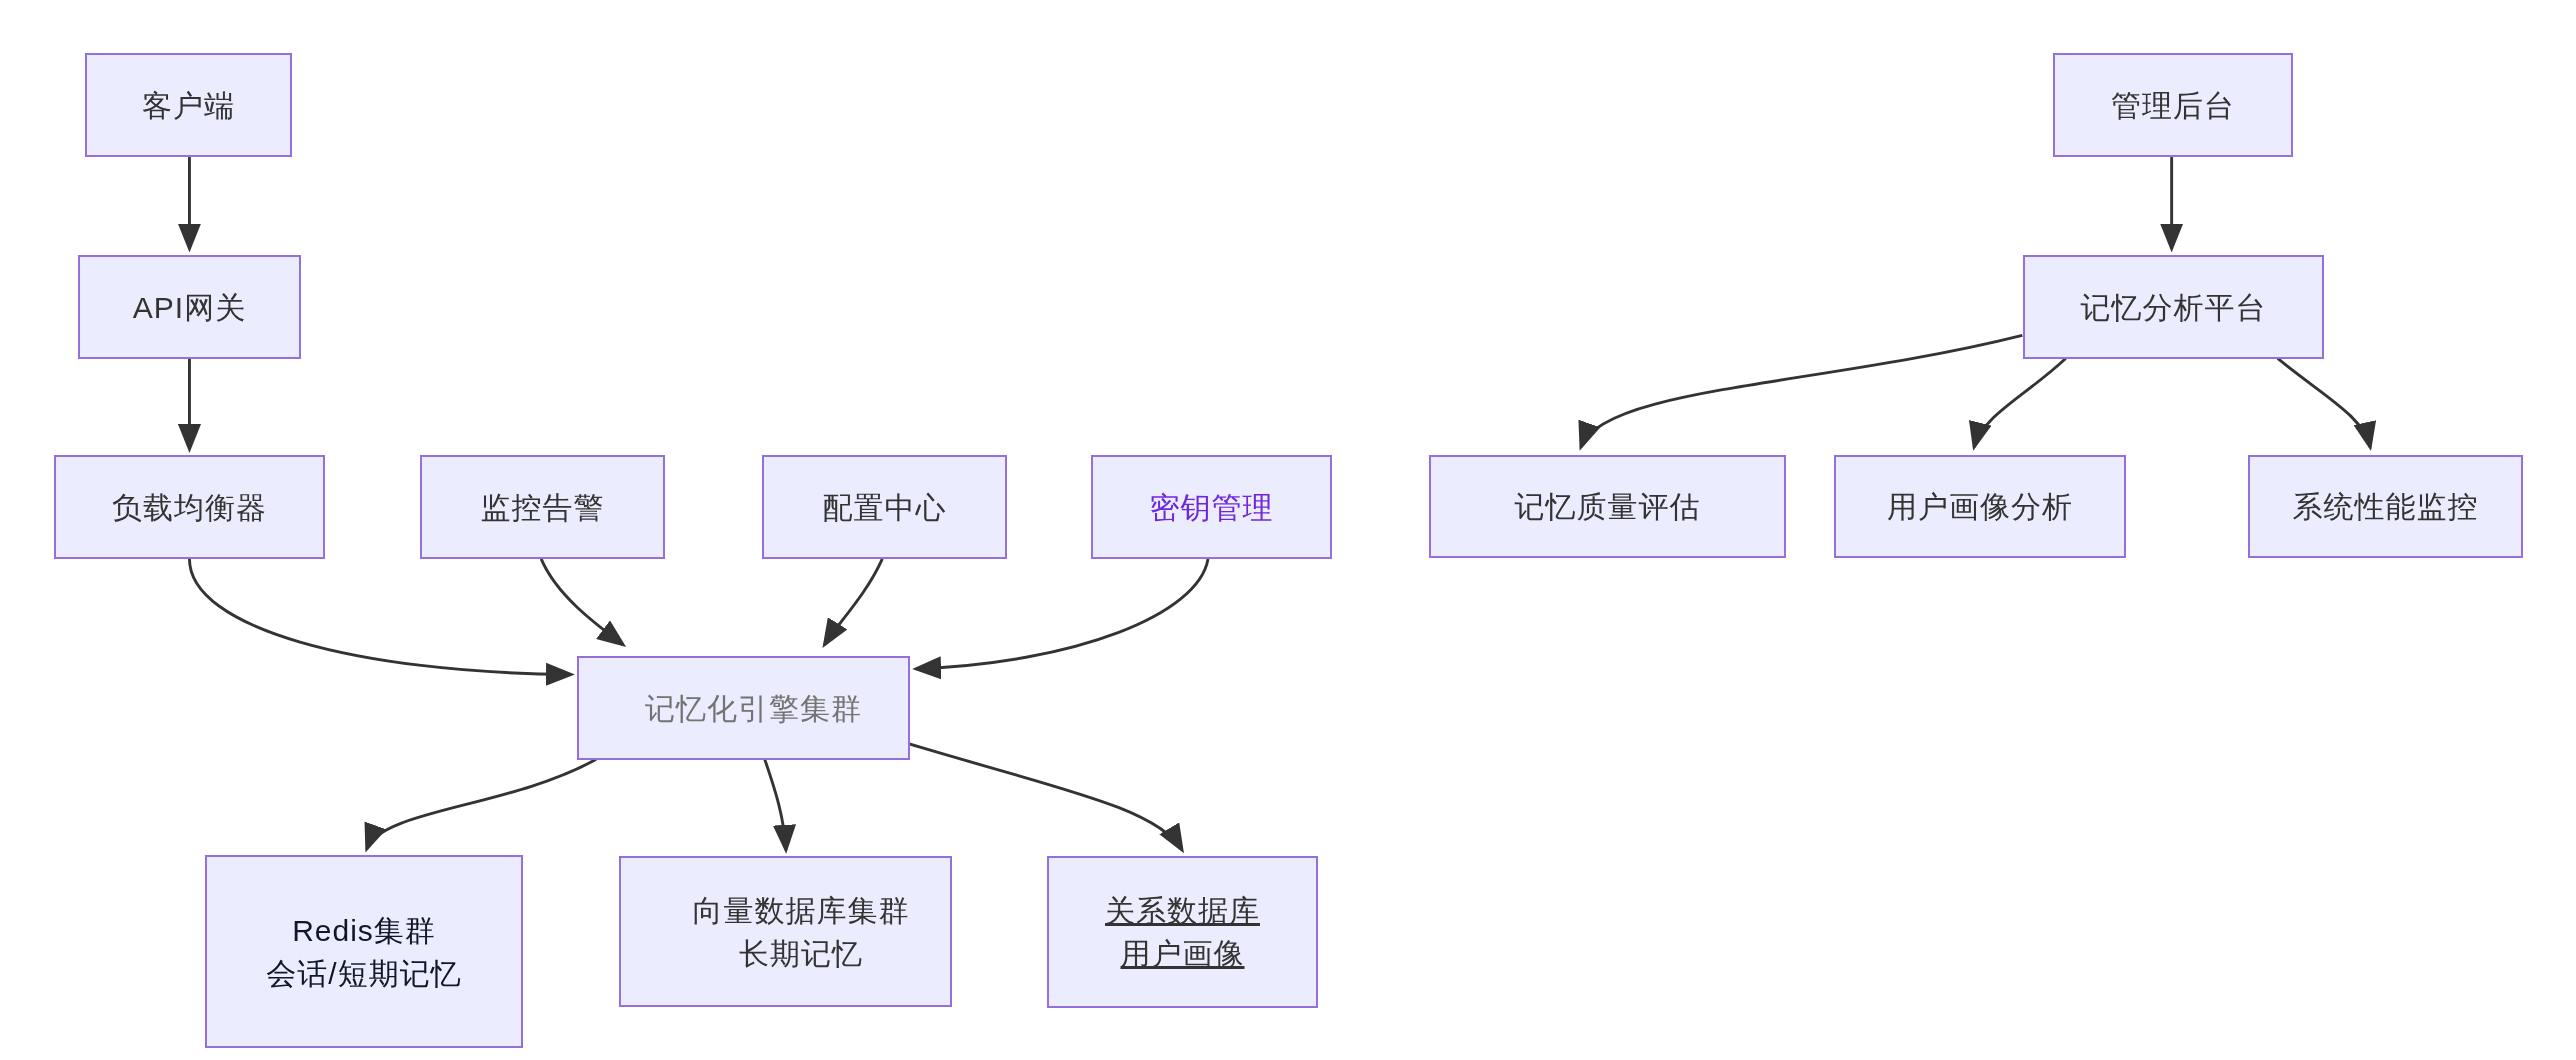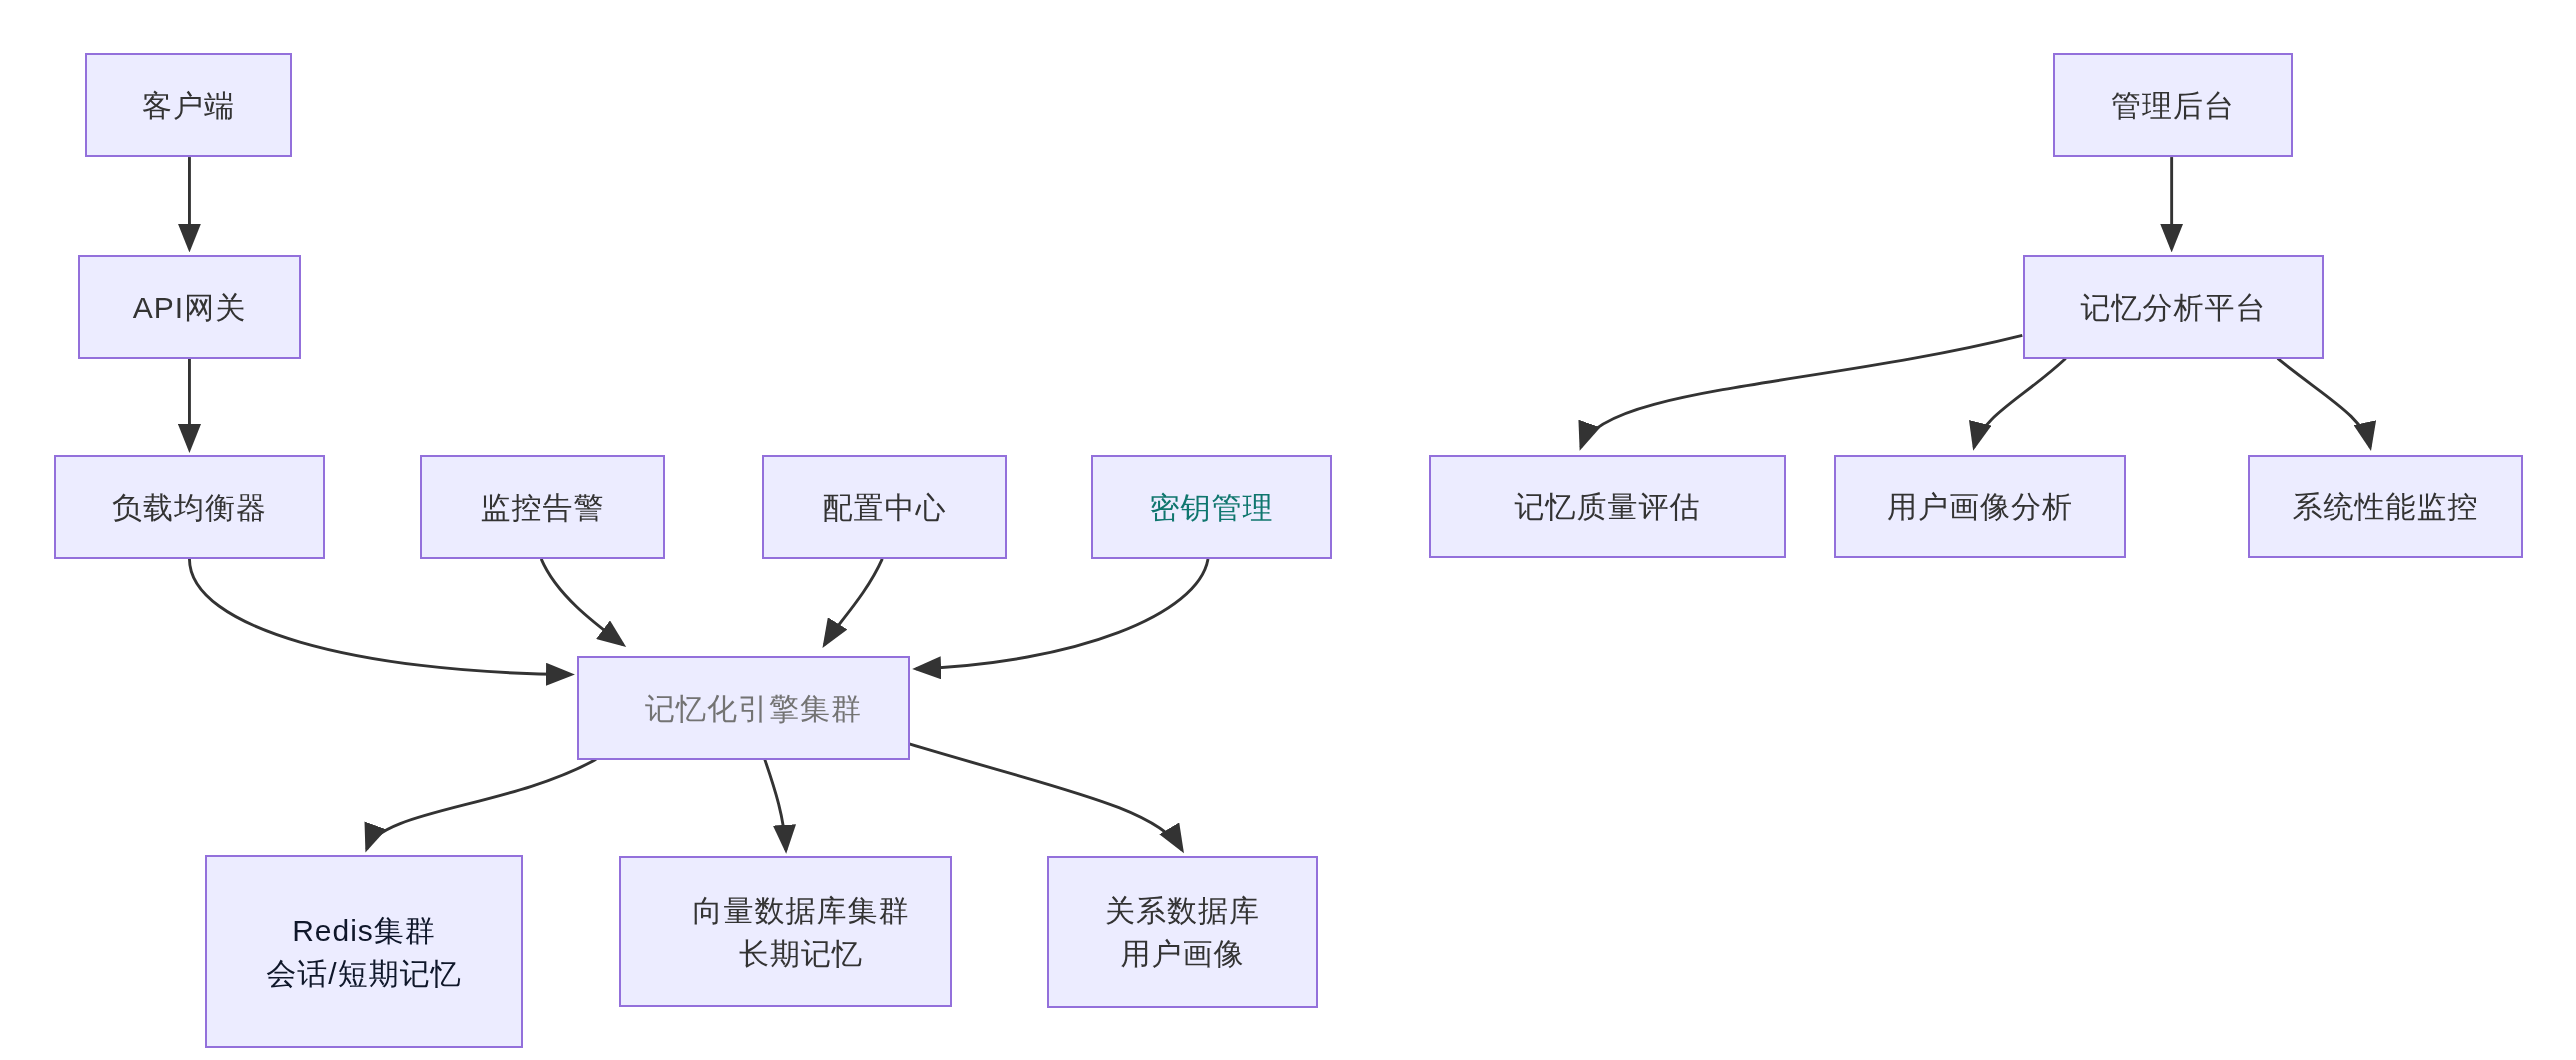--- a/index.html
+++ b/index.html
@@ -79,35 +79,35 @@
       </div>
       <div class="node" style="left: 54px; top: 455px; width: 271px; height: 104px; background: rgb(236, 236, 255); border: 2.9px solid rgb(147, 112, 219); color: rgb(51, 51, 51);">
         <div class="node-label">负载均衡器</div>
       </div>
       <div class="node" style="left: 420px; top: 455px; width: 245px; height: 104px; background: rgb(236, 236, 255); border: 2.9px solid rgb(147, 112, 219); color: rgb(51, 51, 51);">
         <div class="node-label">监控告警</div>
       </div>
       <div class="node" style="left: 762px; top: 455px; width: 245px; height: 104px; background: rgb(236, 236, 255); border: 2.9px solid rgb(147, 112, 219); color: rgb(51, 51, 51);">
         <div class="node-label">配置中心</div>
       </div>
-      <div class="node" style="left: 1091px; top: 455px; width: 241px; height: 104px; background: rgb(236, 236, 255); border: 2.9px solid rgb(147, 112, 219); color: #0f766e;">
+      <div class="node" style="left: 1091px; top: 455px; width: 241px; height: 104px; background: rgb(236, 236, 255); border: 2.9px solid rgb(147, 112, 219); color: #6d28d9;">
         <div class="node-label">密钥管理</div>
       </div>
       <div class="node" style="left: 577px; top: 656px; width: 333px; height: 104px; background: rgb(236, 236, 255); border: 2.9px solid rgb(147, 112, 219); color: #737373; padding-left: 20px;">
         <div class="node-label">记忆化引擎集群</div>
       </div>
       <div class="node" style="left: 205px; top: 855px; width: 318px; height: 193px; background: rgb(236, 236, 255); border: 2.9px solid rgb(147, 112, 219); color: #0f172a;">
         <div class="node-label">Redis集群</div>
         <div class="node-label">会话/短期记忆</div>
       </div>
       <div class="node" style="left: 619px; top: 856px; width: 333px; height: 151px; background: rgb(236, 236, 255); border: 2.9px solid rgb(147, 112, 219); color: rgb(51, 51, 51); padding-left: 31px;">
         <div class="node-label">向量数据库集群</div>
         <div class="node-label">长期记忆</div>
       </div>
-      <div class="node" style="left: 1047px; top: 856px; width: 271px; height: 152px; background: rgb(236, 236, 255); border: 2.9px solid rgb(147, 112, 219); color: rgb(51, 51, 51);">
+      <div class="node" style="left: 1047px; top: 856px; width: 271px; height: 152px; background: rgb(236, 236, 255); border: 2.9px solid rgb(147, 112, 219); color: rgb(51, 51, 51); text-decoration: underline;">
         <div class="node-label">关系数据库</div>
         <div class="node-label">用户画像</div>
       </div>
       <div class="node" style="left: 2053px; top: 53px; width: 240px; height: 104px; background: rgb(236, 236, 255); border: 2.9px solid rgb(147, 112, 219); color: rgb(51, 51, 51);">
         <div class="node-label">管理后台</div>
       </div>
       <div class="node" style="left: 2023px; top: 255px; width: 301px; height: 104px; background: rgb(236, 236, 255); border: 2.9px solid rgb(147, 112, 219); color: rgb(51, 51, 51);">
         <div class="node-label">记忆分析平台</div>
       </div>
       <div class="node" style="left: 1429px; top: 455px; width: 357px; height: 103px; background: rgb(236, 236, 255); border: 2.9px solid rgb(147, 112, 219); color: rgb(51, 51, 51);">

